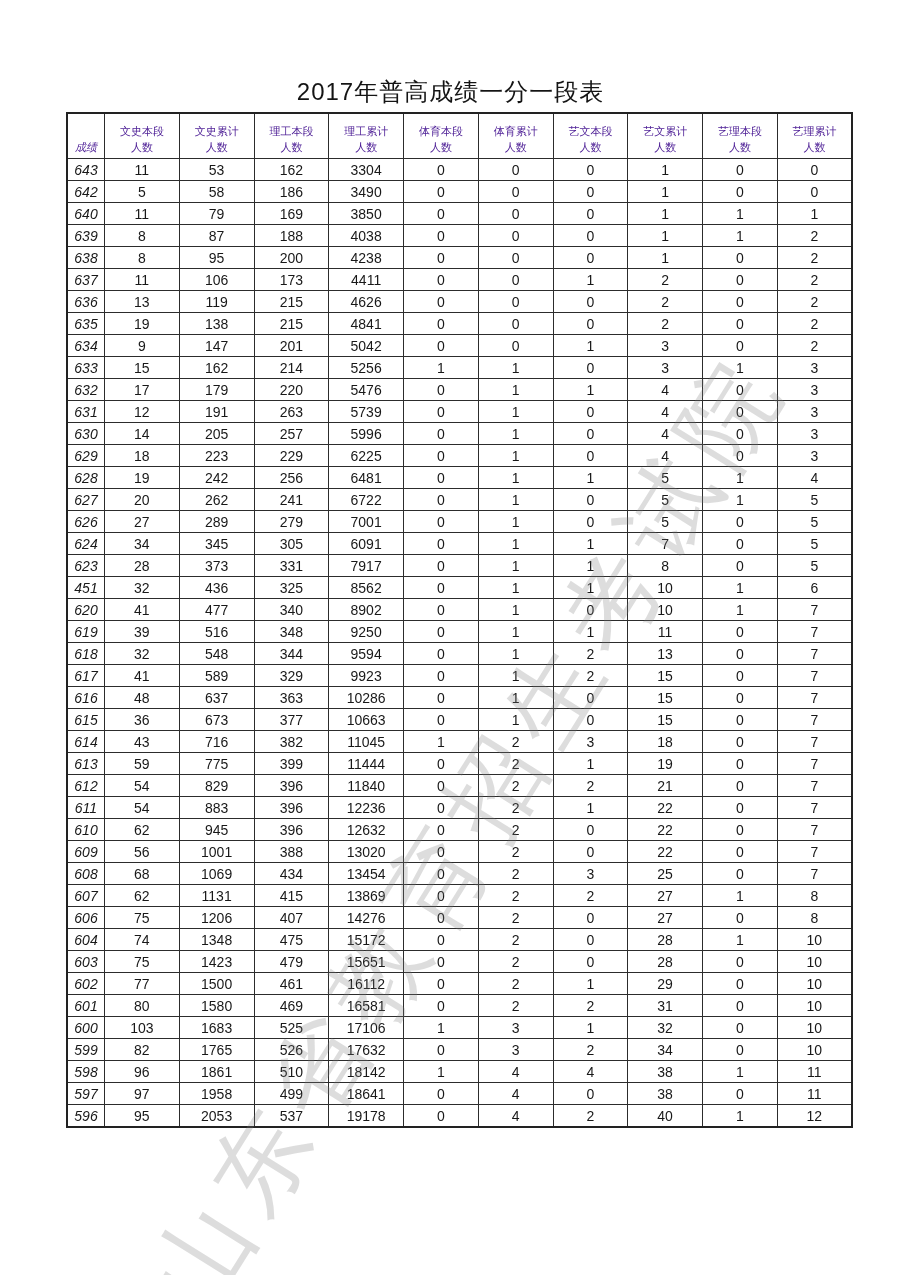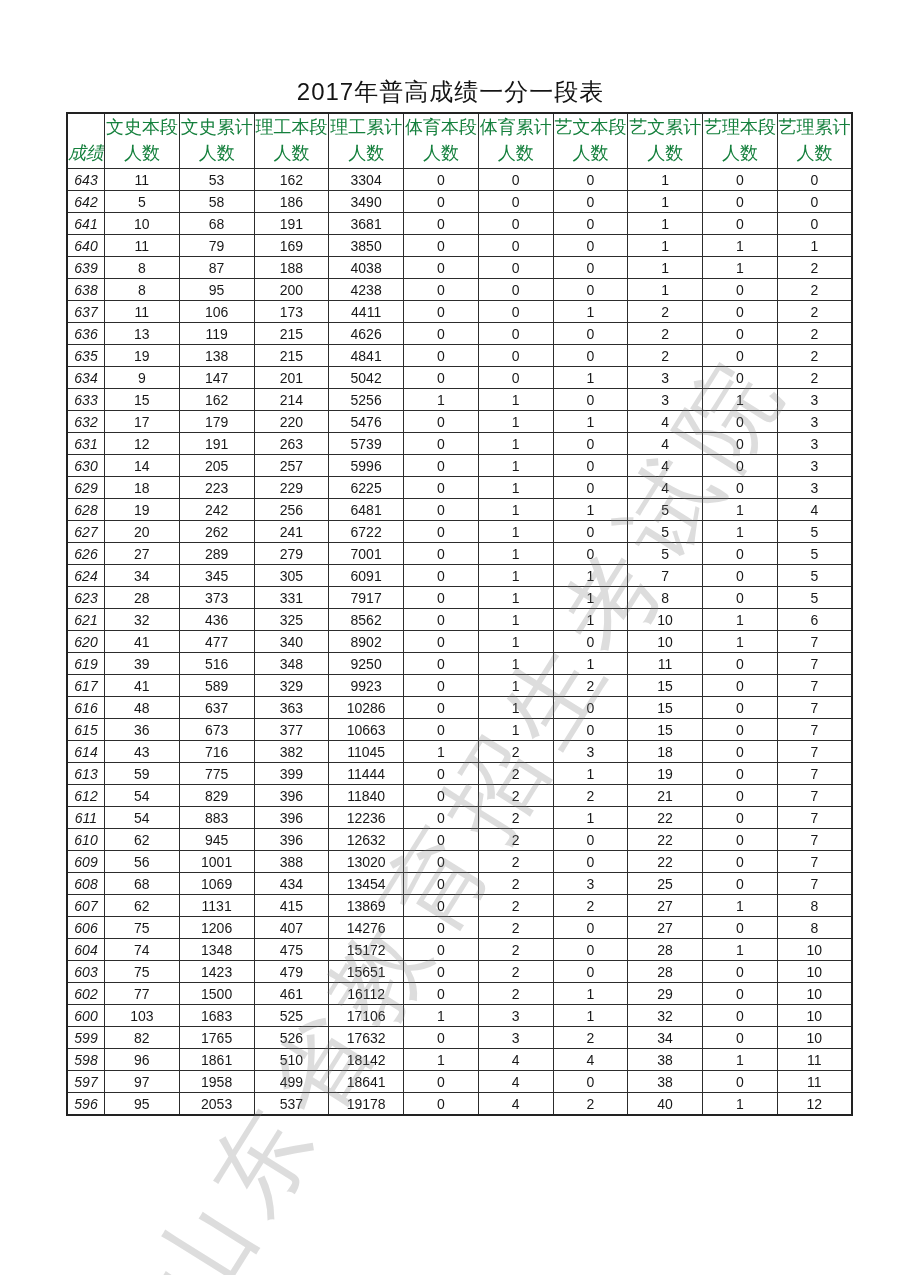--- a/index.html
+++ b/index.html
@@ -43,26 +43,26 @@
     text-align: center;
     padding: 0;
     overflow: hidden;
     white-space: nowrap;
   }
   .score-table {
     border: 2px solid #222222;
   }
   .score-table thead th {
     height: 42px;
-    font-size: 18px;
+    font-size: 11px;
     font-weight: 400;
     line-height: 1.45;
     vertical-align: bottom;
     padding-bottom: 2px;
-    color: #15803d;
+    color: #4c1d95;
     text-align: center;
   }
   .score-table th:first-child,
   .score-table td:first-child {
     width: 36px;
     font-style: italic;
   }
   .score-table tbody td {
     height: 21px;
     font-size: 14px;
@@ -127,33 +127,20 @@
           <td>186</td>
           <td>3490</td>
           <td>0</td>
           <td>0</td>
           <td>0</td>
           <td>1</td>
           <td>0</td>
           <td>0</td>
         </tr>
         <tr>
-          <td>641</td>
-          <td>10</td>
-          <td>68</td>
-          <td>191</td>
-          <td>3681</td>
-          <td>0</td>
-          <td>0</td>
-          <td>0</td>
-          <td>1</td>
-          <td>0</td>
-          <td>0</td>
-        </tr>
-        <tr>
           <td>640</td>
           <td>11</td>
           <td>79</td>
           <td>169</td>
           <td>3850</td>
           <td>0</td>
           <td>0</td>
           <td>0</td>
           <td>1</td>
           <td>1</td>
@@ -361,21 +348,21 @@
           <td>331</td>
           <td>7917</td>
           <td>0</td>
           <td>1</td>
           <td>1</td>
           <td>8</td>
           <td>0</td>
           <td>5</td>
         </tr>
         <tr>
-          <td>621</td>
+          <td>451</td>
           <td>32</td>
           <td>436</td>
           <td>325</td>
           <td>8562</td>
           <td>0</td>
           <td>1</td>
           <td>1</td>
           <td>10</td>
           <td>1</td>
           <td>6</td>
@@ -400,20 +387,33 @@
           <td>348</td>
           <td>9250</td>
           <td>0</td>
           <td>1</td>
           <td>1</td>
           <td>11</td>
           <td>0</td>
           <td>7</td>
         </tr>
         <tr>
+          <td>618</td>
+          <td>32</td>
+          <td>548</td>
+          <td>344</td>
+          <td>9594</td>
+          <td>0</td>
+          <td>1</td>
+          <td>2</td>
+          <td>13</td>
+          <td>0</td>
+          <td>7</td>
+        </tr>
+        <tr>
           <td>617</td>
           <td>41</td>
           <td>589</td>
           <td>329</td>
           <td>9923</td>
           <td>0</td>
           <td>1</td>
           <td>2</td>
           <td>15</td>
           <td>0</td>
@@ -591,20 +591,33 @@
         <tr>
           <td>602</td>
           <td>77</td>
           <td>1500</td>
           <td>461</td>
           <td>16112</td>
           <td>0</td>
           <td>2</td>
           <td>1</td>
           <td>29</td>
+          <td>0</td>
+          <td>10</td>
+        </tr>
+        <tr>
+          <td>601</td>
+          <td>80</td>
+          <td>1580</td>
+          <td>469</td>
+          <td>16581</td>
+          <td>0</td>
+          <td>2</td>
+          <td>2</td>
+          <td>31</td>
           <td>0</td>
           <td>10</td>
         </tr>
         <tr>
           <td>600</td>
           <td>103</td>
           <td>1683</td>
           <td>525</td>
           <td>17106</td>
           <td>1</td>

